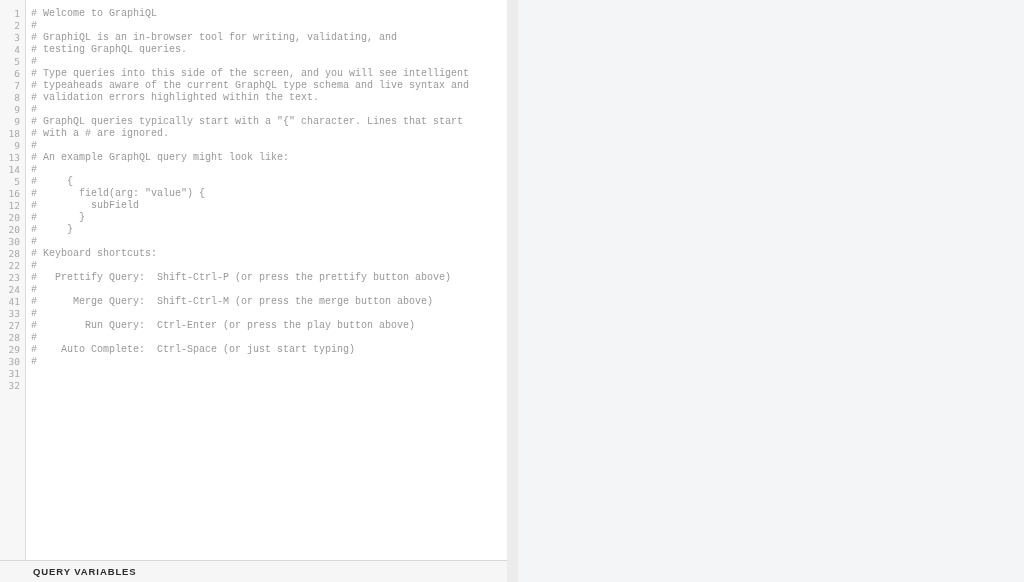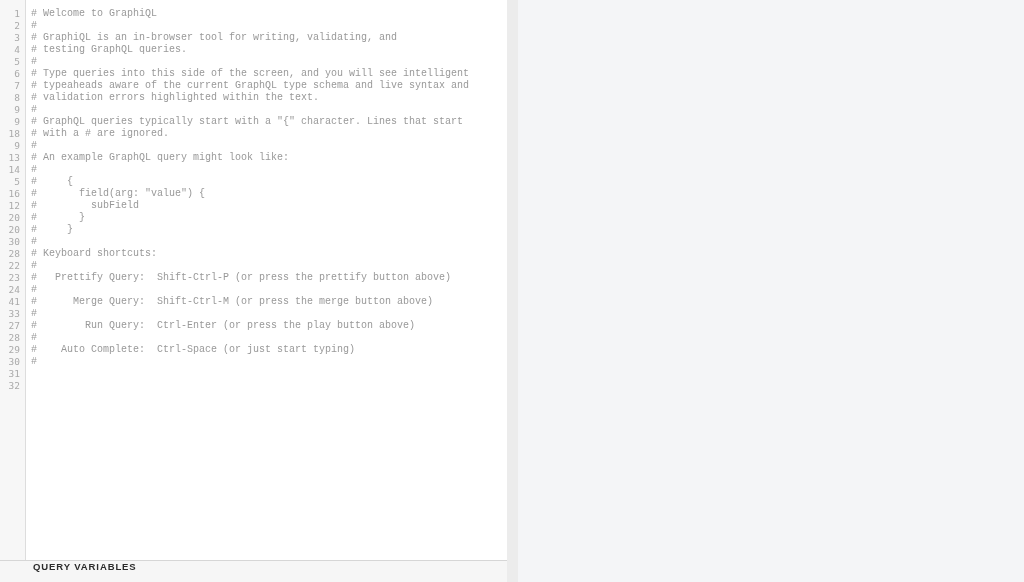--- a/index.html
+++ b/index.html
@@ -174,20 +174,21 @@
     line-height: 12px;
   }
 
   
   .variables-bar {
     height: 22px;
     min-height: 22px;
     background: #f6f6f6;
     border-top: 1px solid #d6d6d6;
     display: flex;
+    align-items: center;
     padding-left: 33px;
     box-sizing: border-box;
     cursor: pointer;
   }
   .variables-title {
     font-size: 9.5px;
     font-weight: bold;
     letter-spacing: 0.9px;
     color: #2b2b2b;
     user-select: none;

